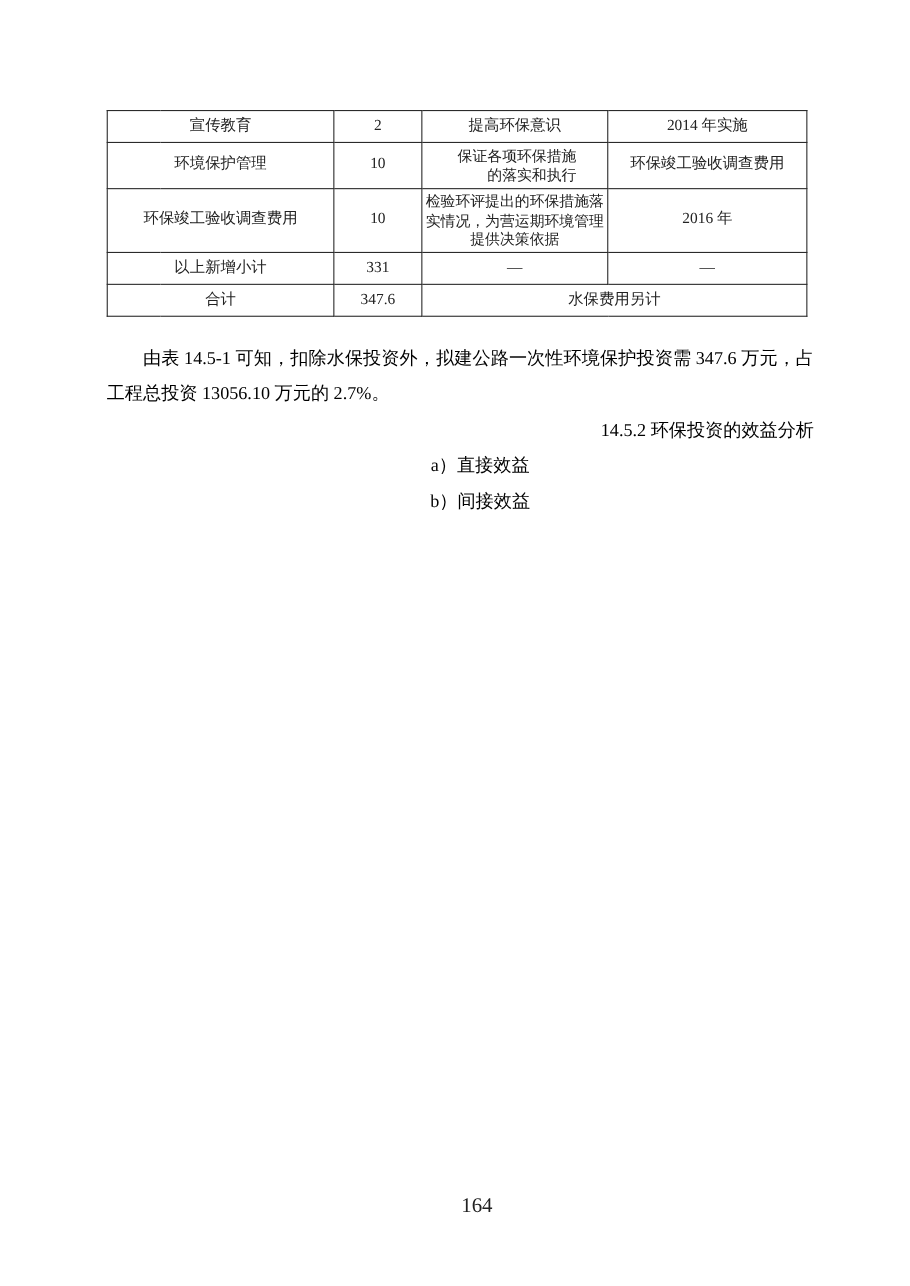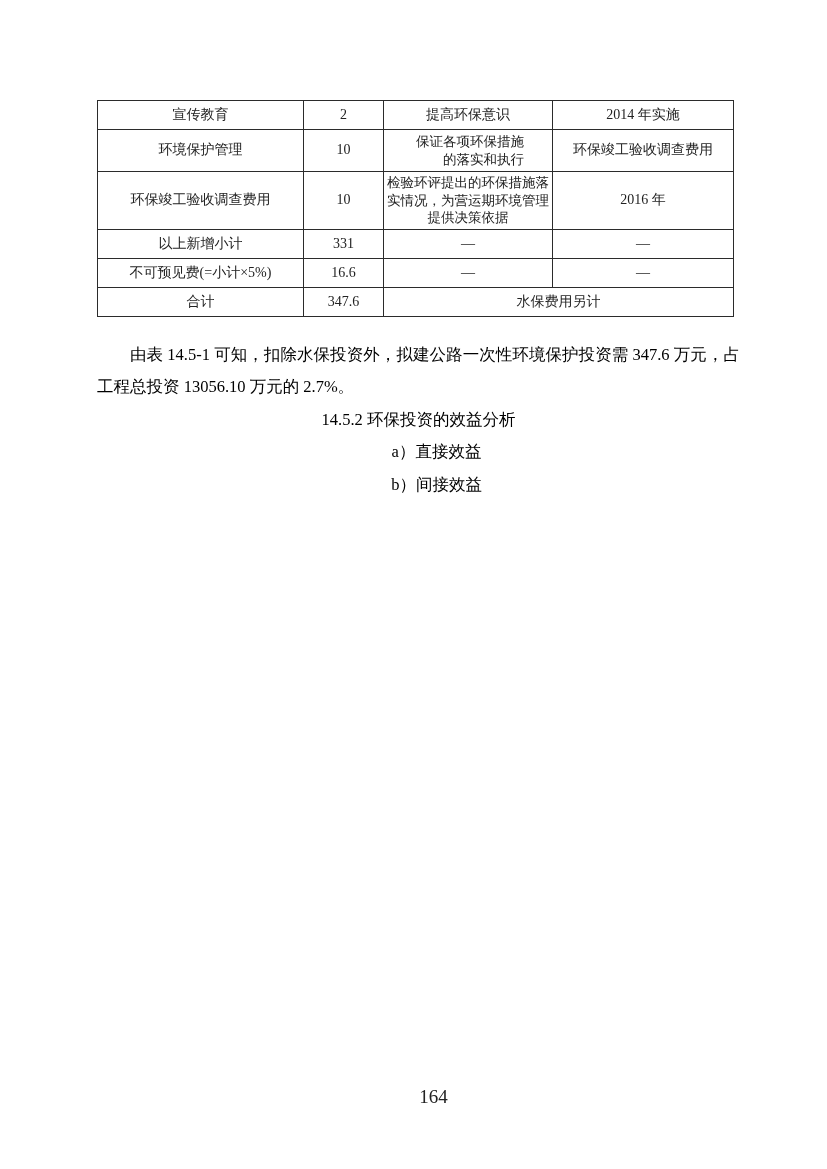--- a/index.html
+++ b/index.html
@@ -47,21 +47,21 @@
   td.effect-small { font-size: 13.5px; line-height: 1.28; }
   .textblock {
     margin-top: 22px;
     width: 643px;
     font-size: 16.5px;
     line-height: 32.5px;
     text-align: justify;
     color: #000000;
   }
   .para { text-indent: 33px; }
-  .heading { text-indent: 0; text-align: center; }
+  .heading { text-indent: 0; text-align: right; }
   .item-label { text-indent: 36px; text-align: center; }
   .page-number {
     position: absolute;
     left: 0;
     top: 1086px;
     width: 827px;
     text-align: center;
     font-size: 19px;
     color: #222;
     margin-left: 20px;
@@ -100,26 +100,20 @@
         <td class="effect-small">检验环评提出的环保措施落实情况，为营运期环境管理提供决策依据</td>
         <td>2016 年</td>
       </tr>
       <tr class="r-single">
         <td colspan="2">以上新增小计</td>
         <td>331</td>
         <td>—</td>
         <td>—</td>
       </tr>
       <tr class="r-single">
-        <td colspan="2">不可预见费(=小计×5%)</td>
-        <td>16.6</td>
-        <td>—</td>
-        <td>—</td>
-      </tr>
-      <tr class="r-single">
         <td colspan="2">合计</td>
         <td>347.6</td>
         <td colspan="2">水保费用另计</td>
       </tr>
     </tbody>
       </table>
 
     <div class="textblock">
       <div class="para">由表 14.5-1 可知，扣除水保投资外，拟建公路一次性环境保护投资需 347.6 万元，占工程总投资 13056.10 万元的 2.7%。</div>
       <div class="heading">14.5.2 环保投资的效益分析</div>

